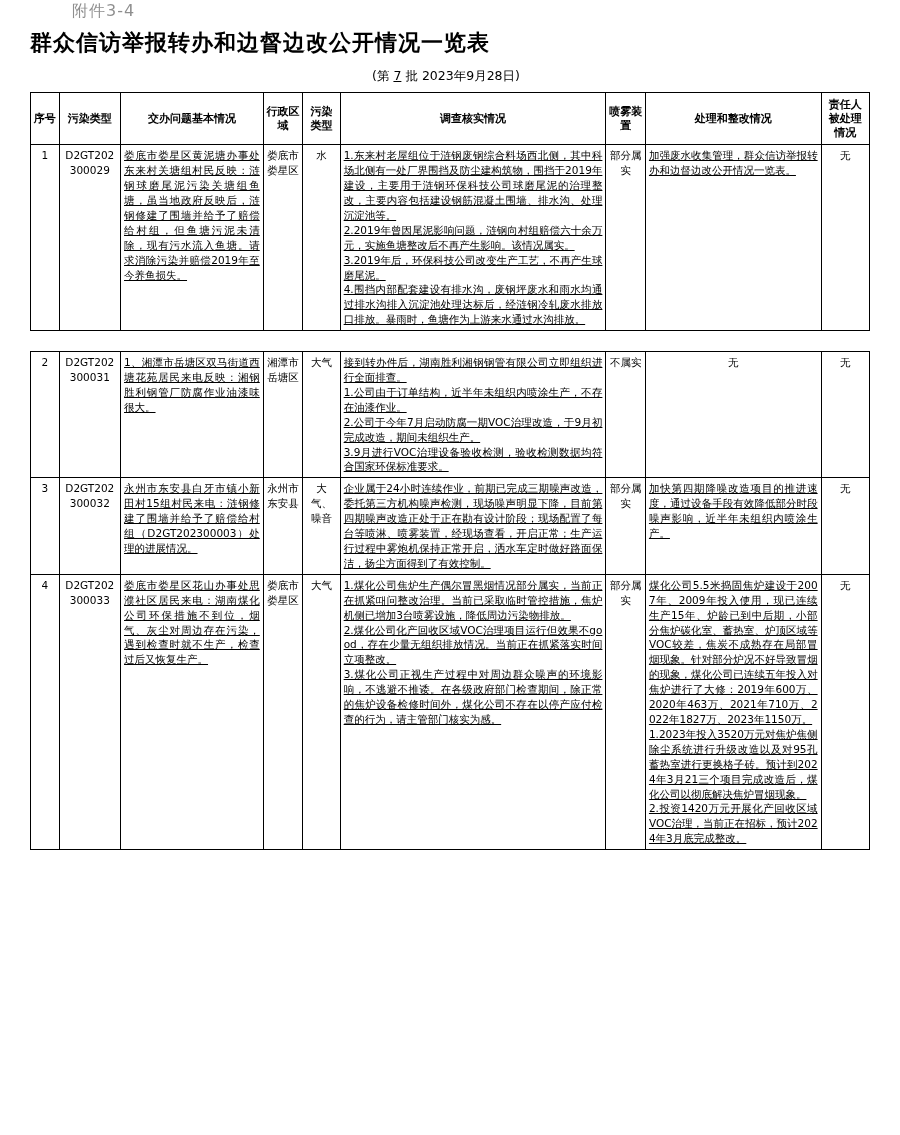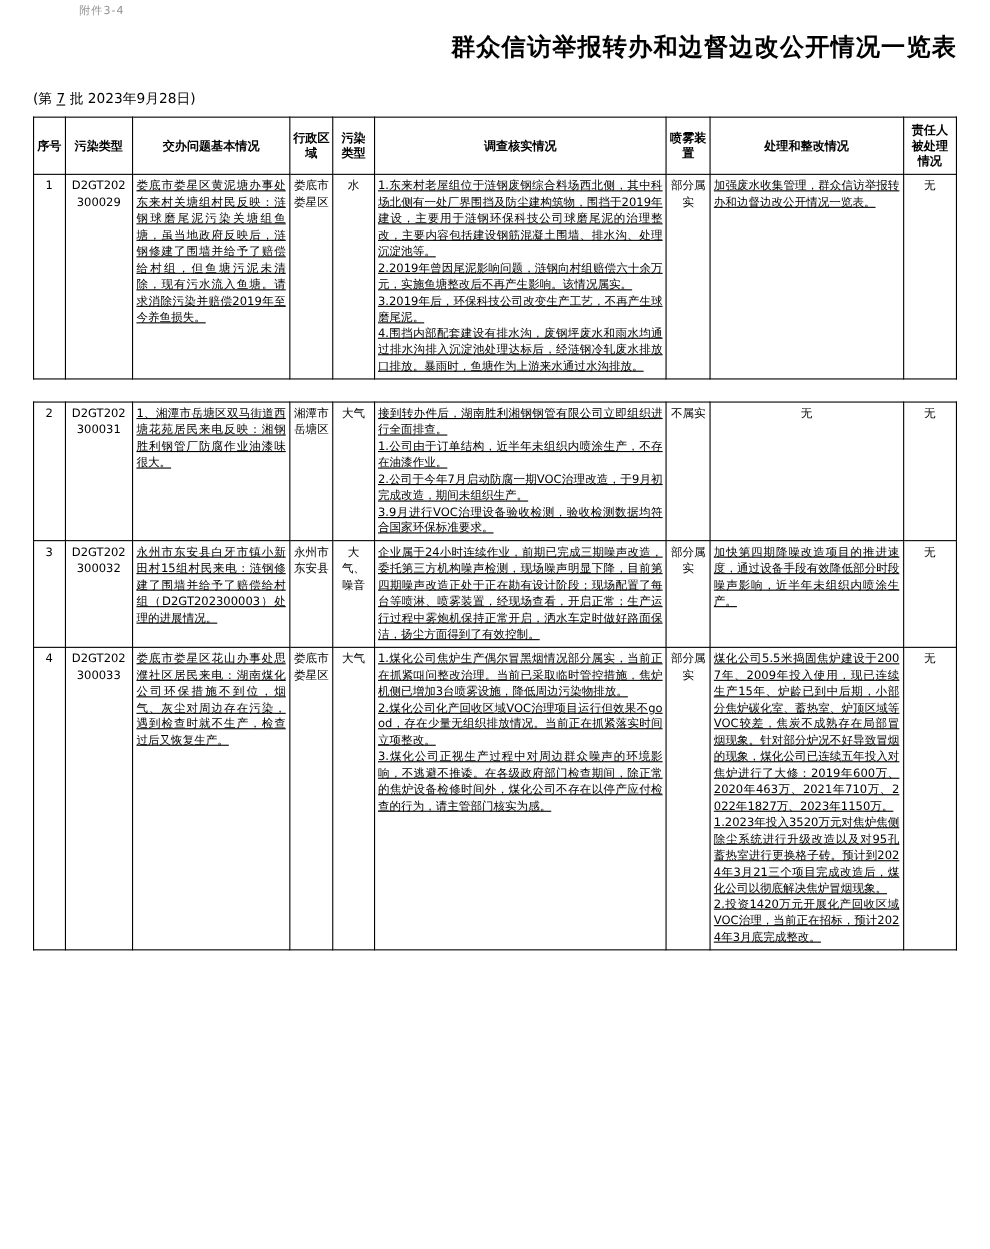--- a/index.html
+++ b/index.html
@@ -16,41 +16,41 @@
     overflow: hidden;
   }
   .page {
     width: 900px;
     height: 1135px;
     box-sizing: border-box;
     padding: 4px 30px 0 30px;
     position: relative;
   }
   .attach-label {
-    font-size: 10px;
+    font-size: 16px;
     color: #333;
     letter-spacing: 1px;
     height: 14px;
     line-height: 14px;
     margin-left: 42px;
     opacity: 0.55;
   }
   .doc-title {
-    text-align: right;
+    text-align: left;
     font-size: 22px;
     font-weight: bold;
     letter-spacing: 1px;
     margin-top: 10px;
     margin-bottom: 0;
     font-family: "DejaVu Sans", "Liberation Sans", sans-serif;
   }
   .batch-line {
-    text-align: left;
+    text-align: center;
     font-size: 12.5px;
-    margin-top: 24px;
+    margin-top: 10px;
     margin-bottom: 7px;
     padding-right: 8px;
   }
   .batch-line .underline {
     text-decoration: underline;
     padding: 0 4px;
   }
   table.main {
     border-collapse: collapse;
     width: 840px;

